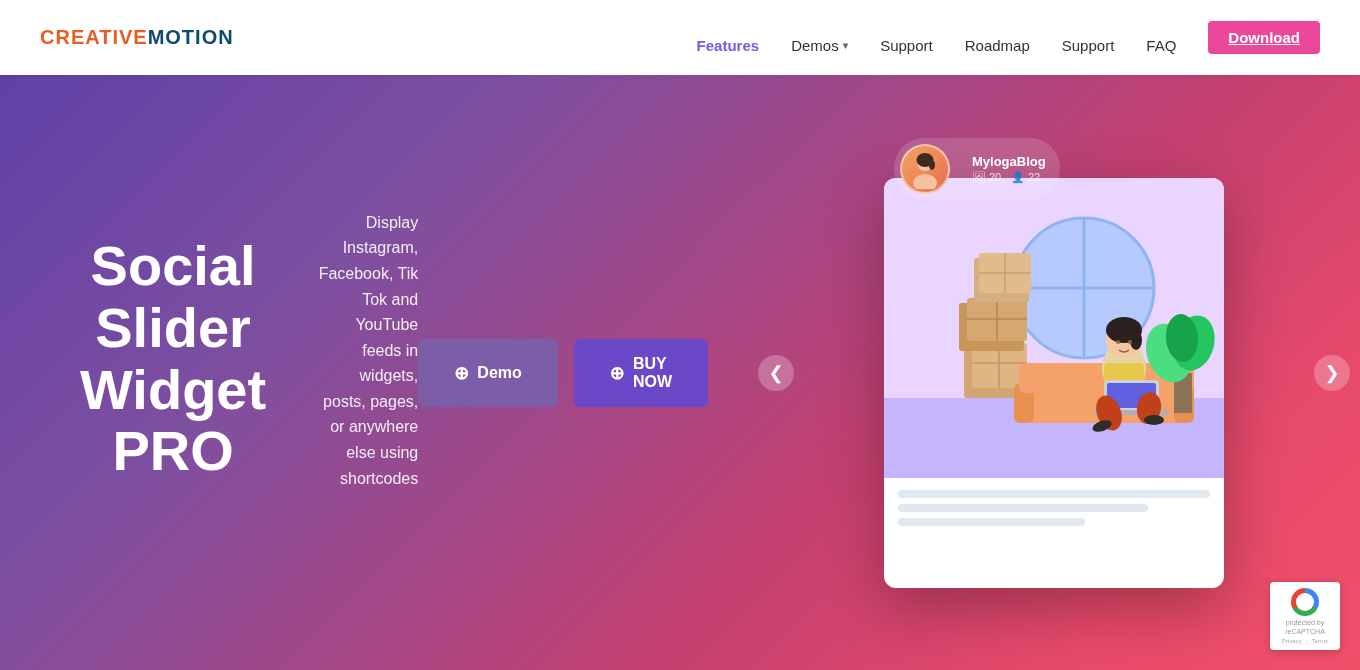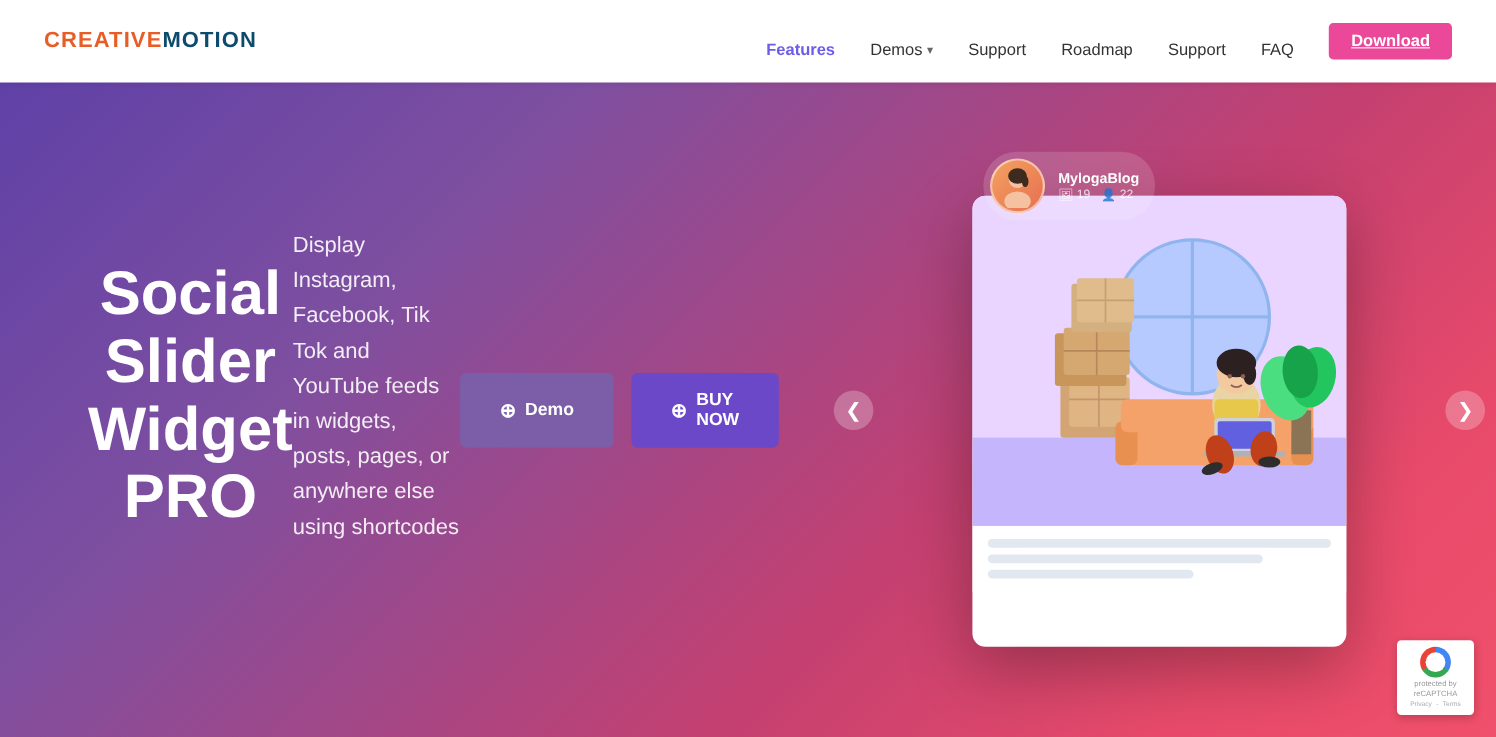--- a/index.html
+++ b/index.html
@@ -45,22 +45,22 @@
 
     .hero-left {
       flex: 0 0 55%; display: flex; flex-direction: row; align-items: center;
       padding: 0 40px 0 80px; color: #fff;
     }
     .hero-title {
       font-size: 56px; font-weight: 900; text-align: center; line-height: 1.1;
       color: #fff; margin-bottom: 28px;
     }
     .hero-desc {
-      font-size: 20px; text-align: left; color: rgba(255,255,255,0.9);
-      line-height: 1.6; max-width: 420px; margin-bottom: 44px;
+      font-size: 16px; text-align: right; color: rgba(255,255,255,0.9);
+      line-height: 1.6; max-width: 420px; margin-bottom: 44px; margin-left: 48px;
     }
     .hero-buttons {
       display: flex; gap: 16px;
     }
     .btn-demo, .btn-buy {
       padding: 16px 36px; border-radius: 6px; font-size: 16px; font-weight: 700;
       border: none; cursor: pointer; display: flex; align-items: center; gap: 8px;
       text-decoration: none; color: #fff;
     }
     .btn-demo { background: #7b5ea7; }
@@ -83,21 +83,21 @@
     }
     .slider-arrow-left { left: 10px; }
     .slider-arrow-right { right: 10px; }
 
     
     .social-card-wrapper {
       position: relative; margin-top: 20px;
     }
     .social-profile-bar {
       position: absolute; top: -40px; left: 10px; z-index: 10;
-      display: flex; align-items: center; gap: 12px;
+      display: flex; align-items: center; gap: 22px;
       background: rgba(255,255,255,0.15); border-radius: 30px;
       padding: 6px 14px 6px 6px;
     }
     .profile-avatar {
       width: 50px; height: 50px; border-radius: 50%;
       background: linear-gradient(135deg, #f4a261, #e76f51);
       overflow: hidden; display: flex; align-items: center; justify-content: center;
       border: 2px solid rgba(255,255,255,0.5);
     }
     .profile-avatar svg { width: 40px; height: 40px; }
@@ -209,21 +209,21 @@
 
             <ellipse cx="20" cy="11" rx="8.5" ry="7" fill="#3d2b1f"></ellipse>
             <ellipse cx="27" cy="16" rx="3" ry="5" fill="#3d2b1f"></ellipse>
           </svg>
         </div>
         <div class="profile-info">
           <div class="profile-name">MylogaBlog</div>
           <div class="profile-stats">
             <span class="profile-stat">
               <span>🖼</span>
-              <span>19</span>
+              <span>20</span>
             </span>
             <span class="profile-stat">
               <span>👤</span>
               <span>22</span>
             </span>
           </div>
         </div>
       </div>
 
       <div class="social-card">

